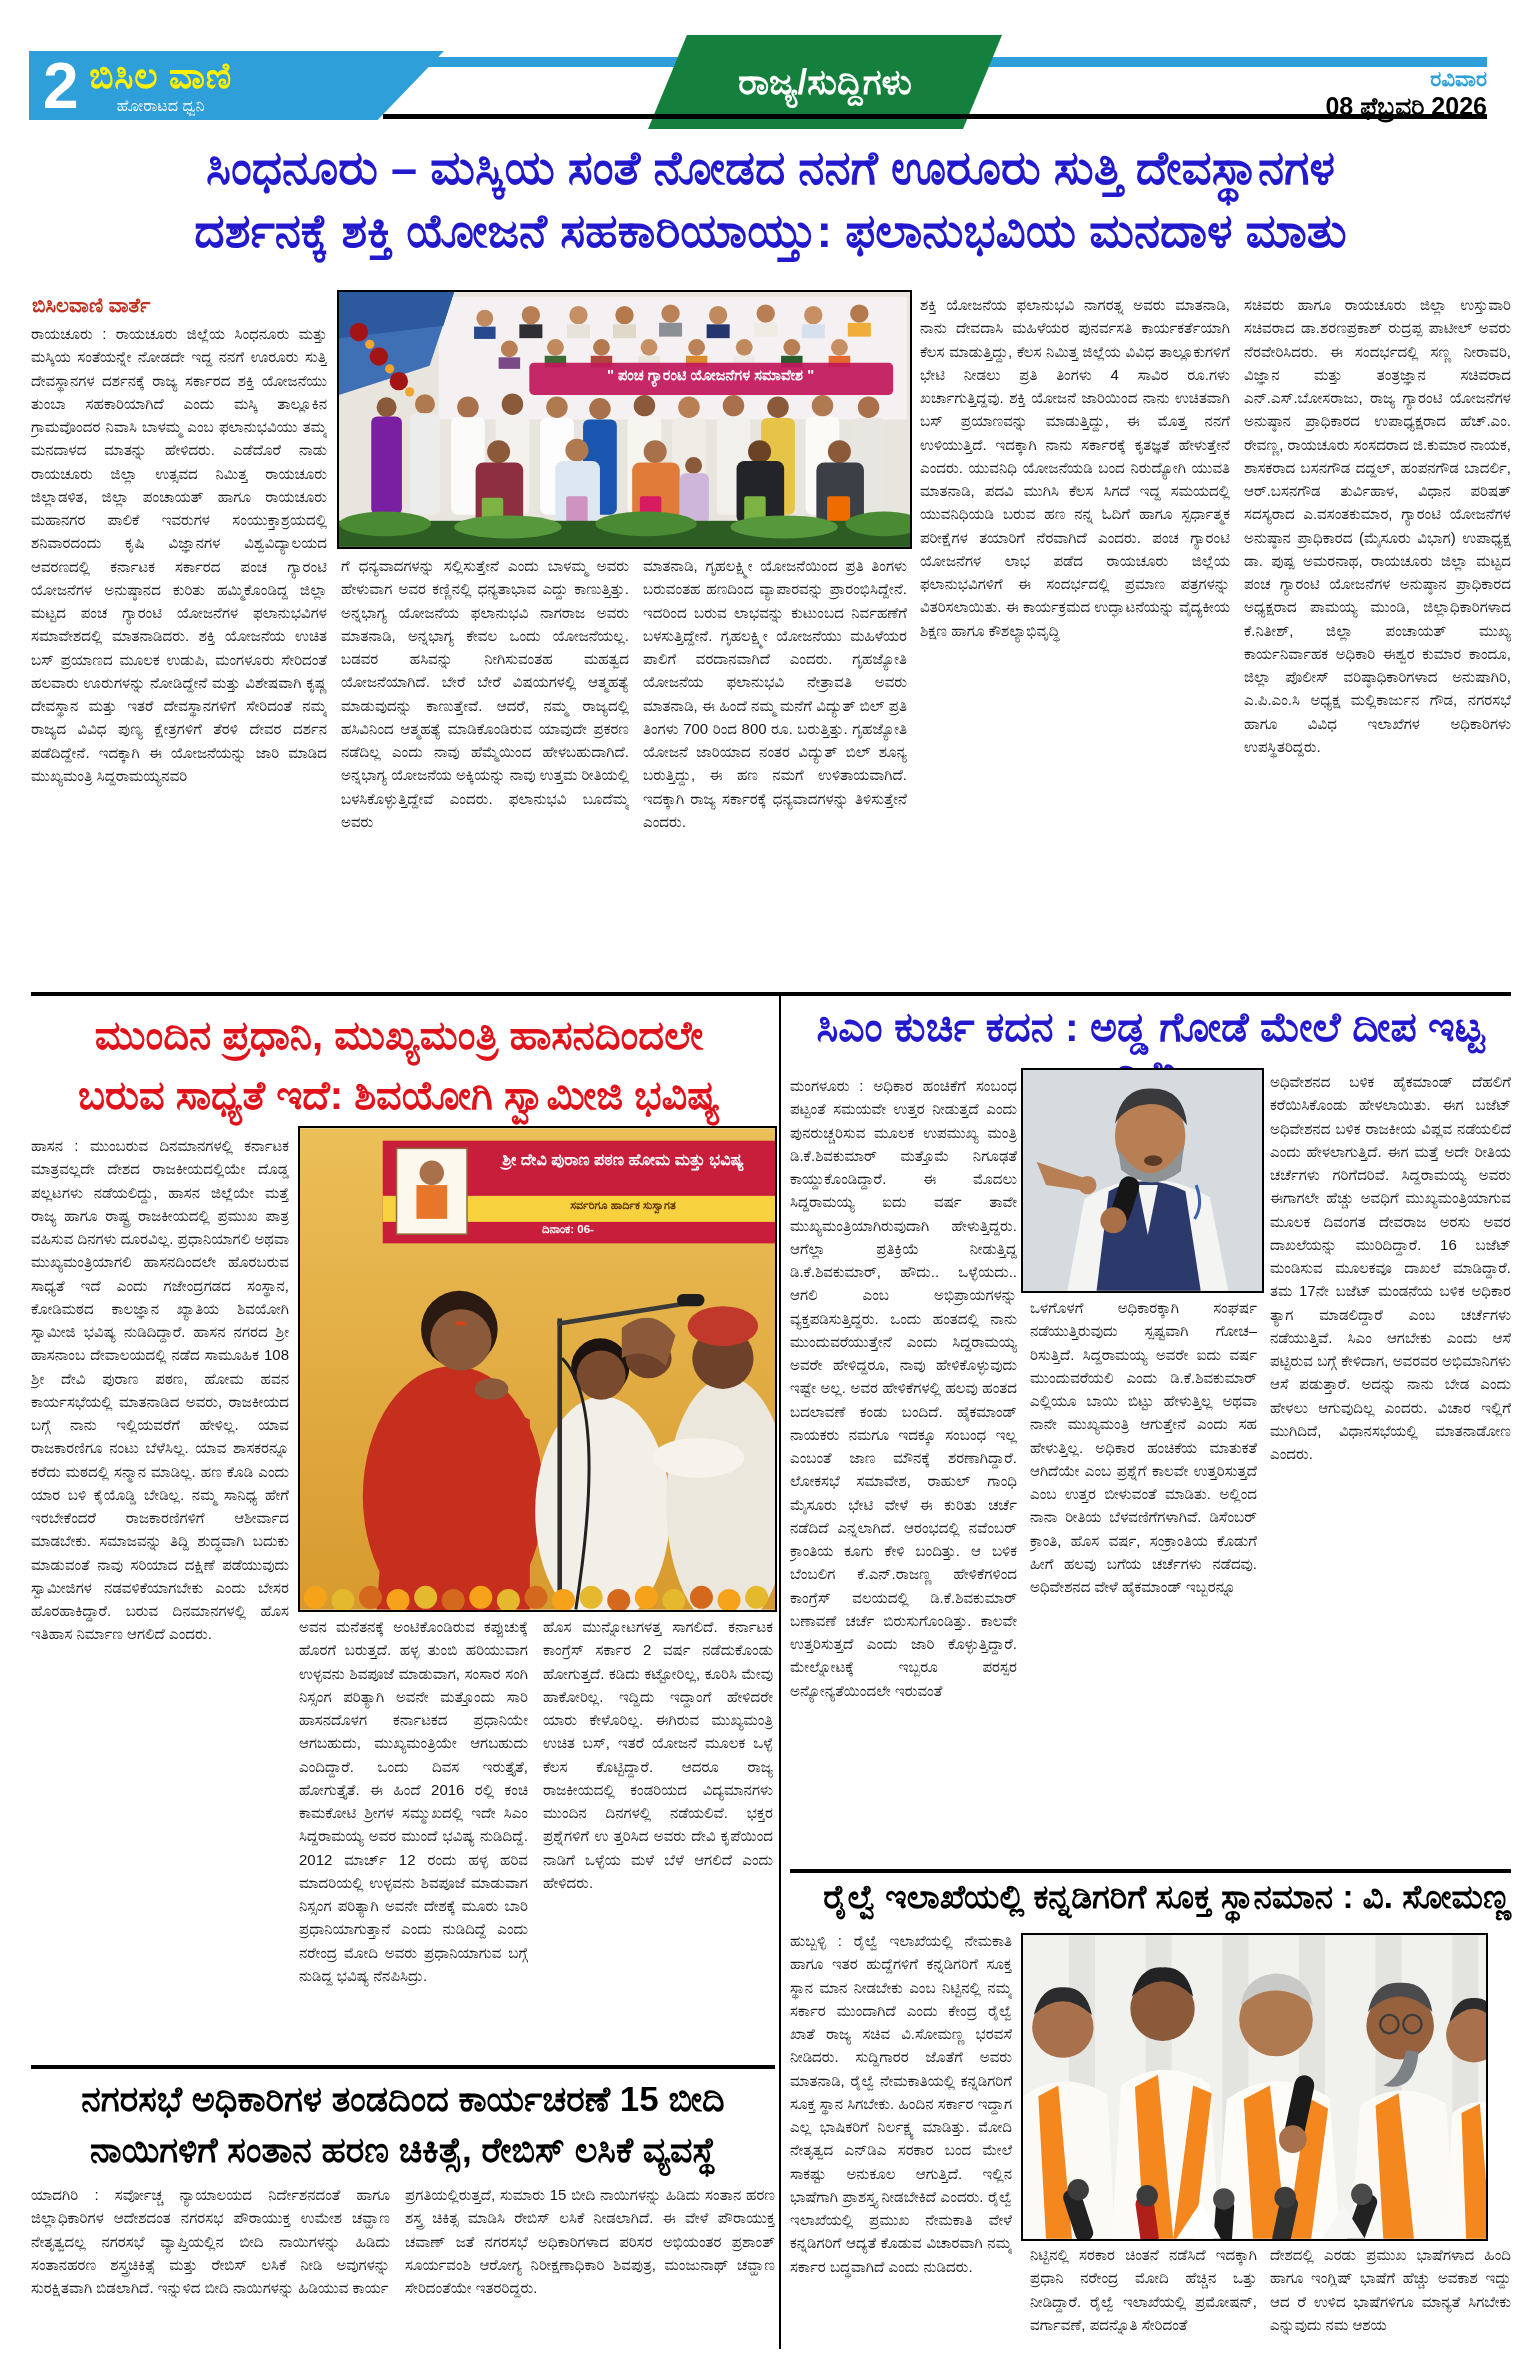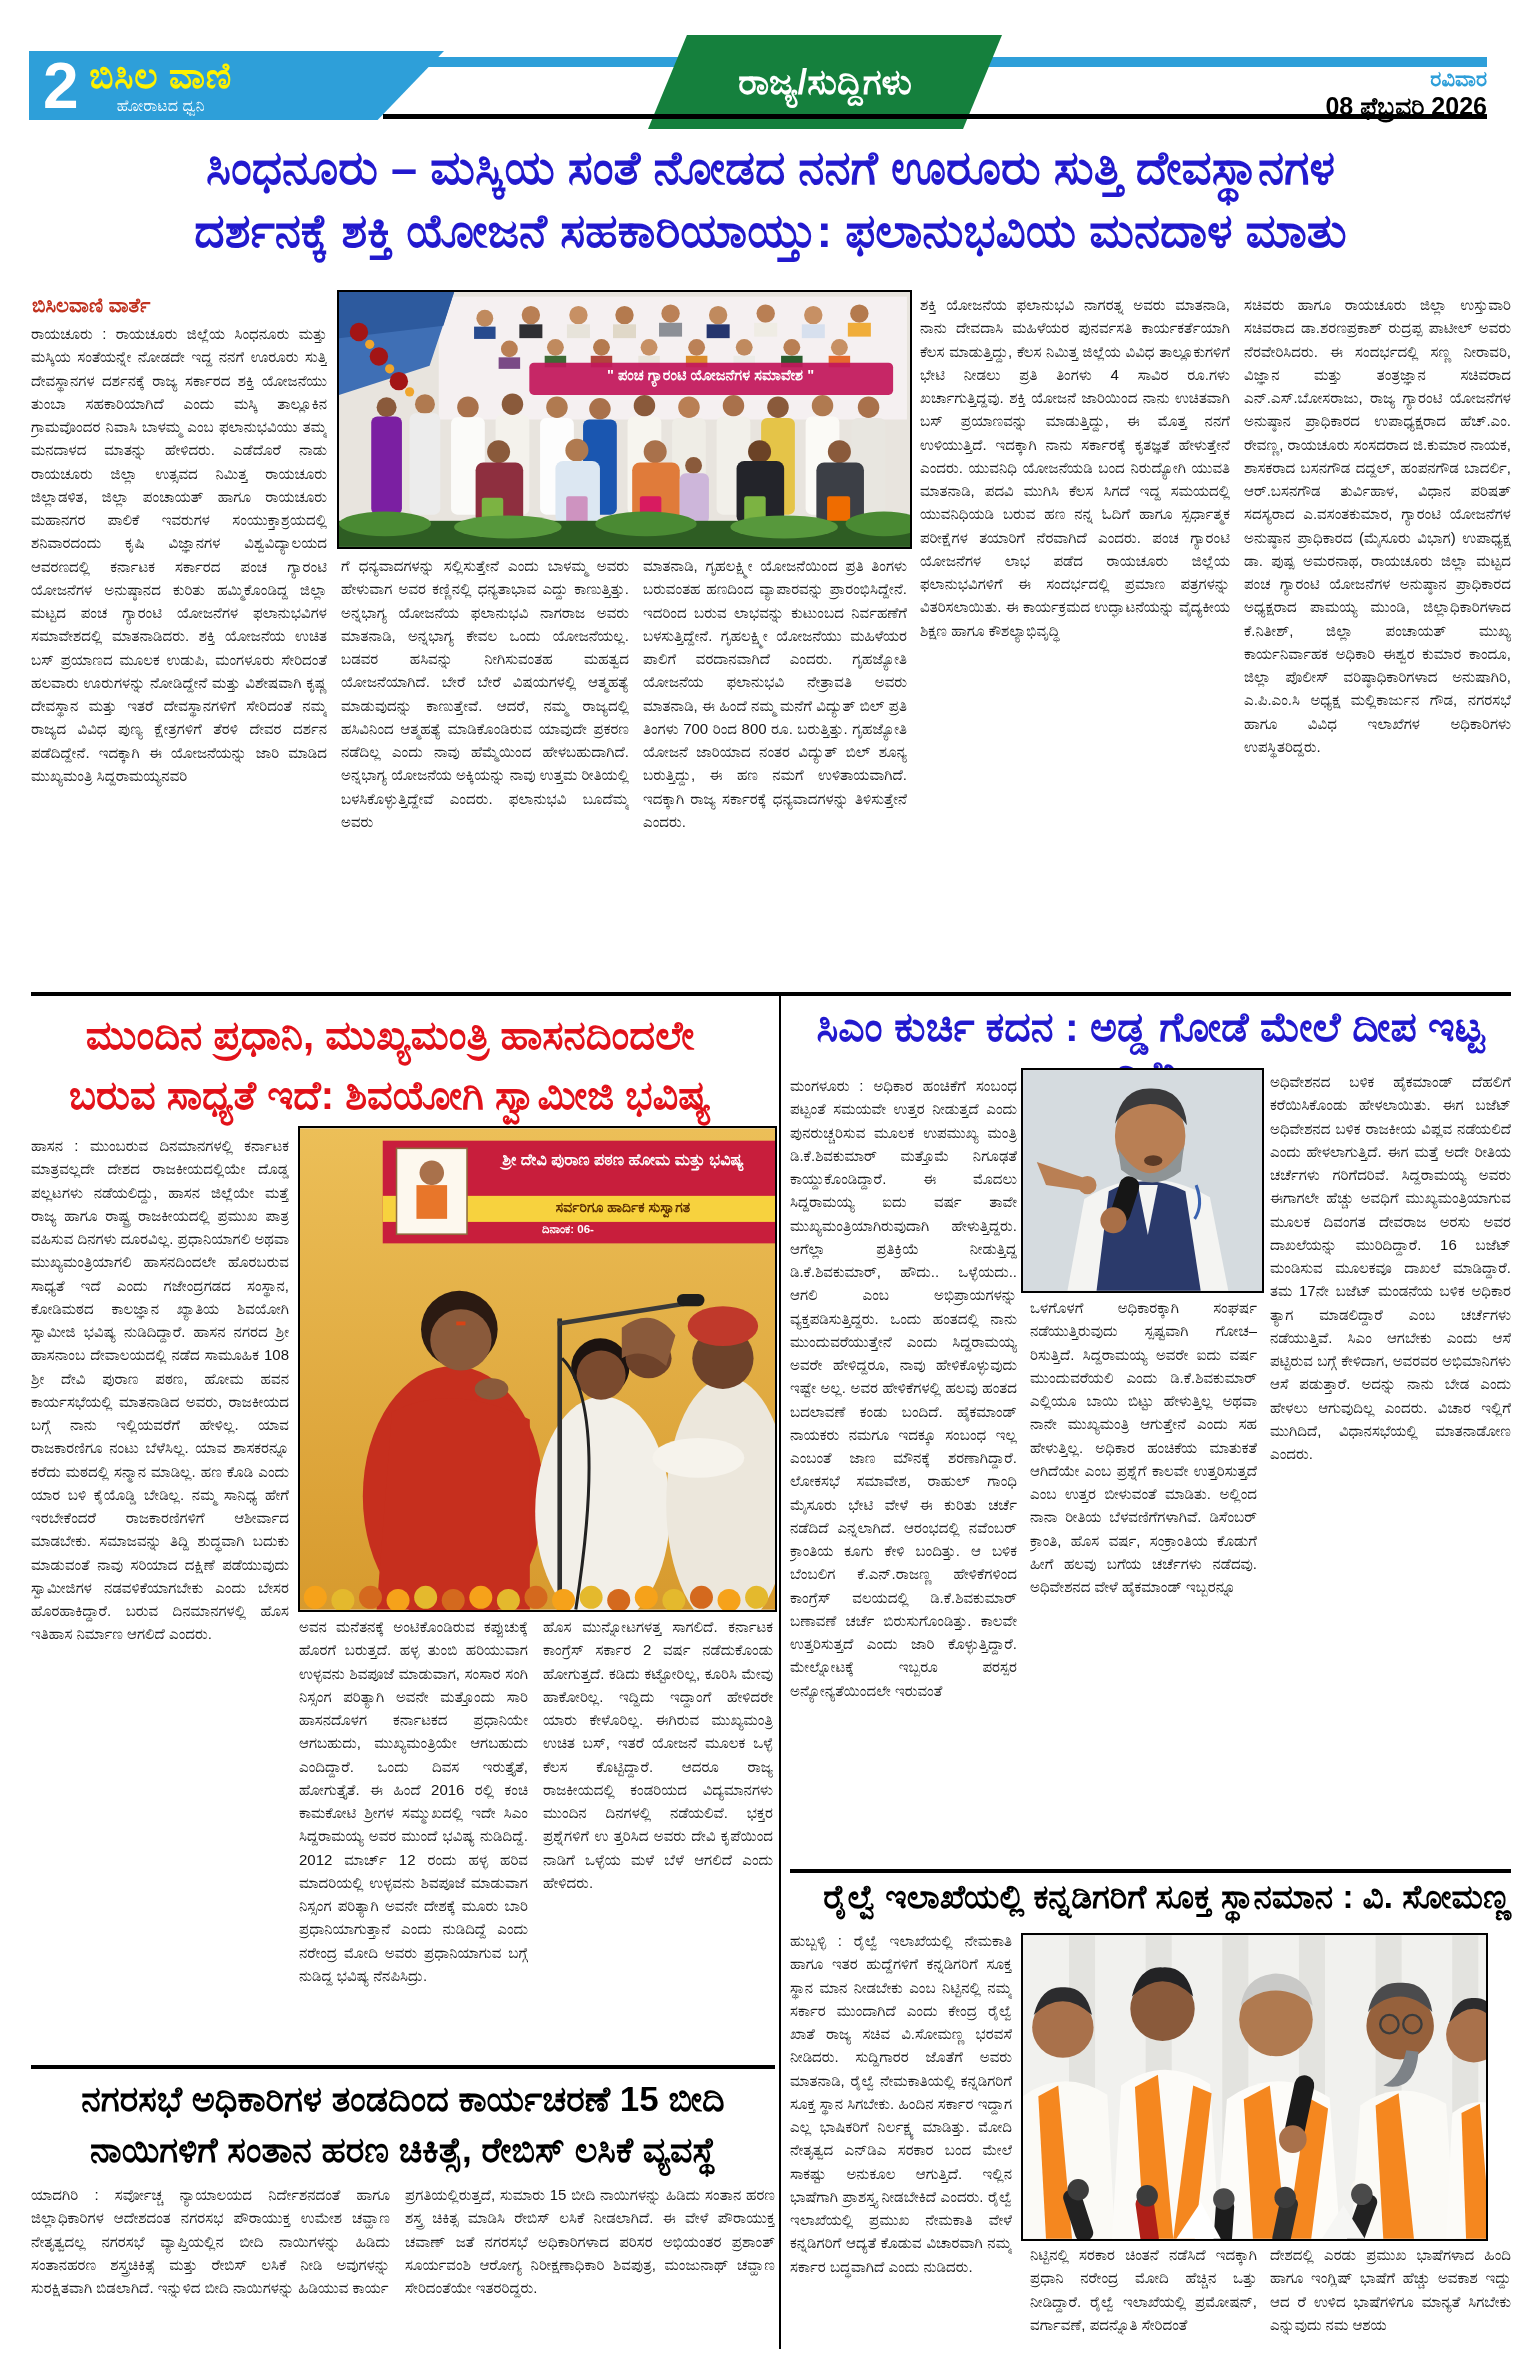--- a/index.html
+++ b/index.html
@@ -182,21 +182,21 @@
 
   <div class="abs body-col" style="left:31px;top:322px;width:296px;height:664px;">ರಾಯಚೂರು : ರಾಯಚೂರು ಜಿಲ್ಲೆಯ ಸಿಂಧನೂರು ಮತ್ತು ಮಸ್ಕಿಯ ಸಂತೆಯನ್ನೇ ನೋಡದೇ ಇದ್ದ ನನಗೆ ಊರೂರು ಸುತ್ತಿ ದೇವಸ್ಥಾನಗಳ ದರ್ಶನಕ್ಕೆ ರಾಜ್ಯ ಸರ್ಕಾರದ ಶಕ್ತಿ ಯೋಜನೆಯು ತುಂಬಾ ಸಹಕಾರಿಯಾಗಿದೆ ಎಂದು ಮಸ್ಕಿ ತಾಲ್ಲೂಕಿನ ಗ್ರಾಮವೊಂದರ ನಿವಾಸಿ ಬಾಳಮ್ಮ ಎಂಬ ಫಲಾನುಭವಿಯು ತಮ್ಮ ಮನದಾಳದ ಮಾತನ್ನು ಹೇಳಿದರು.  ಎಡೆದೊರೆ ನಾಡು ರಾಯಚೂರು ಜಿಲ್ಲಾ ಉತ್ಸವದ ನಿಮಿತ್ತ ರಾಯಚೂರು ಜಿಲ್ಲಾಡಳಿತ, ಜಿಲ್ಲಾ ಪಂಚಾಯತ್ ಹಾಗೂ ರಾಯಚೂರು ಮಹಾನಗರ ಪಾಲಿಕೆ ಇವರುಗಳ ಸಂಯುಕ್ತಾಶ್ರಯದಲ್ಲಿ ಶನಿವಾರದಂದು ಕೃಷಿ ವಿಜ್ಞಾನಗಳ ವಿಶ್ವವಿದ್ಯಾಲಯದ ಆವರಣದಲ್ಲಿ ಕರ್ನಾಟಕ ಸರ್ಕಾರದ ಪಂಚ ಗ್ಯಾರಂಟಿ ಯೋಜನೆಗಳ ಅನುಷ್ಠಾನದ ಕುರಿತು ಹಮ್ಮಿಕೊಂಡಿದ್ದ ಜಿಲ್ಲಾ ಮಟ್ಟದ ಪಂಚ ಗ್ಯಾರಂಟಿ ಯೋಜನೆಗಳ ಫಲಾನುಭವಿಗಳ ಸಮಾವೇಶದಲ್ಲಿ ಮಾತನಾಡಿದರು.  ಶಕ್ತಿ ಯೋಜನೆಯ ಉಚಿತ ಬಸ್ ಪ್ರಯಾಣದ ಮೂಲಕ ಉಡುಪಿ, ಮಂಗಳೂರು ಸೇರಿದಂತೆ ಹಲವಾರು ಊರುಗಳನ್ನು ನೋಡಿದ್ದೇನೆ ಮತ್ತು ವಿಶೇಷವಾಗಿ ಕೃಷ್ಣ ದೇವಸ್ಥಾನ ಮತ್ತು ಇತರೆ ದೇವಸ್ಥಾನಗಳಿಗೆ ಸೇರಿದಂತೆ ನಮ್ಮ ರಾಜ್ಯದ ವಿವಿಧ ಪುಣ್ಯ ಕ್ಷೇತ್ರಗಳಿಗೆ ತೆರಳಿ ದೇವರ ದರ್ಶನ ಪಡೆದಿದ್ದೇನೆ. ಇದಕ್ಕಾಗಿ ಈ ಯೋಜನೆಯನ್ನು ಜಾರಿ ಮಾಡಿದ ಮುಖ್ಯಮಂತ್ರಿ ಸಿದ್ದರಾಮಯ್ಯನವರಿ</div>
   <div class="abs body-col" style="left:341px;top:554px;width:288px;height:433px;">ಗೆ ಧನ್ಯವಾದಗಳನ್ನು ಸಲ್ಲಿಸುತ್ತೇನೆ ಎಂದು ಬಾಳಮ್ಮ ಅವರು ಹೇಳುವಾಗ ಅವರ ಕಣ್ಣಿನಲ್ಲಿ ಧನ್ಯತಾಭಾವ ಎದ್ದು ಕಾಣುತ್ತಿತ್ತು.  ಅನ್ನಭಾಗ್ಯ ಯೋಜನೆಯ ಫಲಾನುಭವಿ ನಾಗರಾಜ ಅವರು ಮಾತನಾಡಿ, ಅನ್ನಭಾಗ್ಯ ಕೇವಲ ಒಂದು ಯೋಜನೆಯಲ್ಲ. ಬಡವರ ಹಸಿವನ್ನು ನೀಗಿಸುವಂತಹ ಮಹತ್ವದ ಯೋಜನೆಯಾಗಿದೆ. ಬೇರೆ ಬೇರೆ ವಿಷಯಗಳಲ್ಲಿ ಆತ್ಮಹತ್ಯೆ ಮಾಡುವುದನ್ನು ಕಾಣುತ್ತೇವೆ. ಆದರೆ, ನಮ್ಮ ರಾಜ್ಯದಲ್ಲಿ ಹಸಿವಿನಿಂದ ಆತ್ಮಹತ್ಯೆ ಮಾಡಿಕೊಂಡಿರುವ ಯಾವುದೇ ಪ್ರಕರಣ ನಡೆದಿಲ್ಲ ಎಂದು ನಾವು ಹೆಮ್ಮೆಯಿಂದ ಹೇಳಬಹುದಾಗಿದೆ. ಅನ್ನಭಾಗ್ಯ ಯೋಜನೆಯ ಅಕ್ಕಿಯನ್ನು ನಾವು ಉತ್ತಮ ರೀತಿಯಲ್ಲಿ ಬಳಸಿಕೊಳ್ಳುತ್ತಿದ್ದೇವೆ ಎಂದರು.  ಫಲಾನುಭವಿ ಬೂದೆಮ್ಮ ಅವರು</div>
   <div class="abs body-col" style="left:643px;top:554px;width:264px;height:433px;">ಮಾತನಾಡಿ, ಗೃಹಲಕ್ಷ್ಮೀ ಯೋಜನೆಯಿಂದ ಪ್ರತಿ ತಿಂಗಳು ಬರುವಂತಹ ಹಣದಿಂದ ವ್ಯಾಪಾರವನ್ನು ಪ್ರಾರಂಭಿಸಿದ್ದೇನೆ. ಇದರಿಂದ ಬರುವ ಲಾಭವನ್ನು ಕುಟುಂಬದ ನಿರ್ವಹಣೆಗೆ ಬಳಸುತ್ತಿದ್ದೇನೆ. ಗೃಹಲಕ್ಷ್ಮೀ ಯೋಜನೆಯು ಮಹಿಳೆಯರ ಪಾಲಿಗೆ ವರದಾನವಾಗಿದೆ ಎಂದರು. ಗೃಹಜ್ಯೋತಿ ಯೋಜನೆಯ ಫಲಾನುಭವಿ ನೇತ್ರಾವತಿ ಅವರು ಮಾತನಾಡಿ, ಈ ಹಿಂದೆ ನಮ್ಮ ಮನೆಗೆ ವಿದ್ಯುತ್ ಬಿಲ್ ಪ್ರತಿ ತಿಂಗಳು 700 ರಿಂದ 800 ರೂ. ಬರುತ್ತಿತ್ತು. ಗೃಹಜ್ಯೋತಿ ಯೋಜನೆ ಜಾರಿಯಾದ ನಂತರ ವಿದ್ಯುತ್ ಬಿಲ್ ಶೂನ್ಯ ಬರುತ್ತಿದ್ದು, ಈ ಹಣ ನಮಗೆ ಉಳಿತಾಯವಾಗಿದೆ. ಇದಕ್ಕಾಗಿ ರಾಜ್ಯ ಸರ್ಕಾರಕ್ಕೆ ಧನ್ಯವಾದಗಳನ್ನು ತಿಳಿಸುತ್ತೇನೆ ಎಂದರು.</div>
   <div class="abs body-col" style="left:920px;top:293px;width:310px;height:693px;">ಶಕ್ತಿ ಯೋಜನೆಯ ಫಲಾನುಭವಿ ನಾಗರತ್ನ ಅವರು ಮಾತನಾಡಿ, ನಾನು ದೇವದಾಸಿ ಮಹಿಳೆಯರ ಪುನರ್ವಸತಿ ಕಾರ್ಯಕರ್ತೆಯಾಗಿ ಕೆಲಸ ಮಾಡುತ್ತಿದ್ದು, ಕೆಲಸ ನಿಮಿತ್ತ ಜಿಲ್ಲೆಯ ವಿವಿಧ ತಾಲ್ಲೂಕುಗಳಿಗೆ ಭೇಟಿ ನೀಡಲು ಪ್ರತಿ ತಿಂಗಳು 4 ಸಾವಿರ ರೂ.ಗಳು ಖರ್ಚಾಗುತ್ತಿದ್ದವು. ಶಕ್ತಿ ಯೋಜನೆ ಜಾರಿಯಿಂದ ನಾನು ಉಚಿತವಾಗಿ ಬಸ್ ಪ್ರಯಾಣವನ್ನು ಮಾಡುತ್ತಿದ್ದು, ಈ ಮೊತ್ತ ನನಗೆ ಉಳಿಯುತ್ತಿದೆ. ಇದಕ್ಕಾಗಿ ನಾನು ಸರ್ಕಾರಕ್ಕೆ ಕೃತಜ್ಞತೆ ಹೇಳುತ್ತೇನೆ ಎಂದರು.  ಯುವನಿಧಿ ಯೋಜನೆಯಡಿ ಬಂದ ನಿರುದ್ಯೋಗಿ ಯುವತಿ ಮಾತನಾಡಿ, ಪದವಿ ಮುಗಿಸಿ ಕೆಲಸ ಸಿಗದೆ ಇದ್ದ ಸಮಯದಲ್ಲಿ ಯುವನಿಧಿಯಡಿ ಬರುವ ಹಣ ನನ್ನ ಓದಿಗೆ ಹಾಗೂ ಸ್ಪರ್ಧಾತ್ಮಕ ಪರೀಕ್ಷೆಗಳ ತಯಾರಿಗೆ ನೆರವಾಗಿದೆ ಎಂದರು.  ಪಂಚ ಗ್ಯಾರಂಟಿ ಯೋಜನೆಗಳ ಲಾಭ ಪಡೆದ ರಾಯಚೂರು ಜಿಲ್ಲೆಯ ಫಲಾನುಭವಿಗಳಿಗೆ ಈ ಸಂದರ್ಭದಲ್ಲಿ ಪ್ರಮಾಣ ಪತ್ರಗಳನ್ನು ವಿತರಿಸಲಾಯಿತು.  ಈ ಕಾರ್ಯಕ್ರಮದ ಉದ್ಘಾಟನೆಯನ್ನು ವೈದ್ಯಕೀಯ ಶಿಕ್ಷಣ ಹಾಗೂ ಕೌಶಲ್ಯಾಭಿವೃದ್ಧಿ</div>
   <div class="abs body-col" style="left:1244px;top:293px;width:267px;height:693px;">ಸಚಿವರು ಹಾಗೂ ರಾಯಚೂರು ಜಿಲ್ಲಾ ಉಸ್ತುವಾರಿ ಸಚಿವರಾದ ಡಾ.ಶರಣಪ್ರಕಾಶ್ ರುದ್ರಪ್ಪ ಪಾಟೀಲ್ ಅವರು ನೆರವೇರಿಸಿದರು.  ಈ ಸಂದರ್ಭದಲ್ಲಿ ಸಣ್ಣ ನೀರಾವರಿ, ವಿಜ್ಞಾನ ಮತ್ತು ತಂತ್ರಜ್ಞಾನ ಸಚಿವರಾದ ಎನ್.ಎಸ್.ಬೋಸರಾಜು, ರಾಜ್ಯ ಗ್ಯಾರಂಟಿ ಯೋಜನೆಗಳ ಅನುಷ್ಠಾನ ಪ್ರಾಧಿಕಾರದ ಉಪಾಧ್ಯಕ್ಷರಾದ ಹೆಚ್.ಎಂ. ರೇವಣ್ಣ, ರಾಯಚೂರು ಸಂಸದರಾದ ಜಿ.ಕುಮಾರ ನಾಯಕ, ಶಾಸಕರಾದ ಬಸನಗೌಡ ದದ್ದಲ್, ಹಂಪನಗೌಡ ಬಾದರ್ಲಿ, ಆರ್.ಬಸನಗೌಡ ತುರ್ವಿಹಾಳ, ವಿಧಾನ ಪರಿಷತ್ ಸದಸ್ಯರಾದ ಎ.ವಸಂತಕುಮಾರ, ಗ್ಯಾರಂಟಿ ಯೋಜನೆಗಳ ಅನುಷ್ಠಾನ ಪ್ರಾಧಿಕಾರದ (ಮೈಸೂರು ವಿಭಾಗ) ಉಪಾಧ್ಯಕ್ಷ ಡಾ. ಪುಷ್ಪ ಅಮರನಾಥ, ರಾಯಚೂರು ಜಿಲ್ಲಾ ಮಟ್ಟದ ಪಂಚ ಗ್ಯಾರಂಟಿ ಯೋಜನೆಗಳ ಅನುಷ್ಠಾನ ಪ್ರಾಧಿಕಾರದ ಅಧ್ಯಕ್ಷರಾದ ಪಾಮಯ್ಯ ಮುಂಡಿ, ಜಿಲ್ಲಾಧಿಕಾರಿಗಳಾದ ಕೆ.ನಿತೀಶ್, ಜಿಲ್ಲಾ ಪಂಚಾಯತ್ ಮುಖ್ಯ ಕಾರ್ಯನಿರ್ವಾಹಕ ಅಧಿಕಾರಿ ಈಶ್ವರ ಕುಮಾರ ಕಾಂದೂ, ಜಿಲ್ಲಾ ಪೊಲೀಸ್ ವರಿಷ್ಠಾಧಿಕಾರಿಗಳಾದ ಅನುಷಾಗಿರಿ, ಎ.ಪಿ.ಎಂ.ಸಿ ಅಧ್ಯಕ್ಷ ಮಲ್ಲಿಕಾರ್ಜುನ ಗೌಡ, ನಗರಸಭೆ ಹಾಗೂ ವಿವಿಧ ಇಲಾಖೆಗಳ ಅಧಿಕಾರಿಗಳು ಉಪಸ್ಥಿತರಿದ್ದರು.</div>
 
   <div class="abs rule-h" style="left:31px;top:992px;width:1480px;"></div>
   <div class="abs rule-v" style="left:779px;top:992px;height:1357px;"></div>
 
-  <div class="abs red-headline" style="left:18px;top:1005px;width:744px;">
+  <div class="abs red-headline" style="left:27px;top:1005px;width:744px;">
     <div>ಮುಂದಿನ ಪ್ರಧಾನಿ, ಮುಖ್ಯಮಂತ್ರಿ ಹಾಸನದಿಂದಲೇ</div>
     <div>ಬರುವ ಸಾಧ್ಯತೆ ಇದೆ: ಶಿವಯೋಗಿ ಸ್ವಾಮೀಜಿ ಭವಿಷ್ಯ</div>
   </div>
 
   <div class="abs photo" style="left:298px;top:1126px;width:475px;height:482px;">
     <svg width="475" height="482" viewBox="0 0 620 628">
       <defs>
         <linearGradient id="warm" x1="0" y1="0" x2="0" y2="1">
           <stop offset="0" stop-color="#ecbf58"></stop>
             <stop offset="1" stop-color="#d79a2e"></stop>
@@ -247,21 +247,21 @@
         <circle cx="380" cy="612" r="15" fill="#e4b92d"></circle>
           <circle cx="416" cy="616" r="15" fill="#d4691e"></circle>
         <circle cx="452" cy="612" r="15" fill="#f6a21a"></circle>
           <circle cx="488" cy="616" r="15" fill="#e4b92d"></circle>
         <circle cx="524" cy="612" r="15" fill="#d4691e"></circle>
           <circle cx="560" cy="616" r="15" fill="#f6a21a"></circle>
         <circle cx="596" cy="612" r="15" fill="#e4b92d"></circle>
       </g>
     </svg>
     <div class="photo-overlay" style="left:176px;top:23px;width:294px;font-size:16px;">ಶ್ರೀ ದೇವಿ ಪುರಾಣ ಪಠಣ ಹೋಮ ಮತ್ತು ಭವಿಷ್ಯ</div>
-    <div class="photo-overlay" style="left:176px;top:71px;width:294px;font-size:14px;color:#5a2d00;">ಸರ್ವರಿಗೂ ಹಾರ್ದಿಕ ಸುಸ್ವಾಗತ</div>
+    <div class="photo-overlay" style="left:176px;top:71px;width:294px;font-size:11px;color:#5a2d00;">ಸರ್ವರಿಗೂ ಹಾರ್ದಿಕ ಸುಸ್ವಾಗತ</div>
     <div class="photo-overlay" style="left:176px;top:95px;width:184px;font-size:11.5px;">ದಿನಾಂಕ: 06-</div>
   </div>
 
   <div class="abs body-col" style="left:31px;top:1134px;width:258px;height:902px;">ಹಾಸನ : ಮುಂಬರುವ ದಿನಮಾನಗಳಲ್ಲಿ ಕರ್ನಾಟಕ ಮಾತ್ರವಲ್ಲದೇ ದೇಶದ ರಾಜಕೀಯದಲ್ಲಿಯೇ ದೊಡ್ಡ ಪಲ್ಲಟಗಳು ನಡೆಯಲಿದ್ದು, ಹಾಸನ ಜಿಲ್ಲೆಯೇ ಮತ್ತೆ ರಾಜ್ಯ ಹಾಗೂ ರಾಷ್ಟ್ರ ರಾಜಕೀಯದಲ್ಲಿ ಪ್ರಮುಖ ಪಾತ್ರ ವಹಿಸುವ ದಿನಗಳು ದೂರವಿಲ್ಲ. ಪ್ರಧಾನಿಯಾಗಲಿ ಅಥವಾ ಮುಖ್ಯಮಂತ್ರಿಯಾಗಲಿ ಹಾಸನದಿಂದಲೇ ಹೊರಬರುವ ಸಾಧ್ಯತೆ ಇದೆ ಎಂದು ಗಜೇಂದ್ರಗಡದ ಸಂಸ್ಥಾನ, ಕೋಡಿಮಠದ ಕಾಲಜ್ಞಾನ ಖ್ಯಾತಿಯ ಶಿವಯೋಗಿ ಸ್ವಾಮೀಜಿ ಭವಿಷ್ಯ ನುಡಿದಿದ್ದಾರೆ.  ಹಾಸನ ನಗರದ ಶ್ರೀ ಹಾಸನಾಂಬ ದೇವಾಲಯದಲ್ಲಿ ನಡೆದ ಸಾಮೂಹಿಕ 108 ಶ್ರೀ ದೇವಿ ಪುರಾಣ ಪಠಣ, ಹೋಮ ಹವನ ಕಾರ್ಯಸಭೆಯಲ್ಲಿ ಮಾತನಾಡಿದ ಅವರು, ರಾಜಕೀಯದ ಬಗ್ಗೆ ನಾನು ಇಲ್ಲಿಯವರೆಗೆ ಹೇಳಿಲ್ಲ. ಯಾವ ರಾಜಕಾರಣಿಗೂ ನಂಟು ಬೆಳೆಸಿಲ್ಲ. ಯಾವ ಶಾಸಕರನ್ನೂ ಕರೆದು ಮಠದಲ್ಲಿ ಸನ್ಮಾನ ಮಾಡಿಲ್ಲ. ಹಣ ಕೊಡಿ ಎಂದು ಯಾರ ಬಳಿ ಕೈಯೊಡ್ಡಿ ಬೇಡಿಲ್ಲ. ನಮ್ಮ ಸಾನಿಧ್ಯ ಹೇಗೆ ಇರಬೇಕೆಂದರೆ ರಾಜಕಾರಣಿಗಳಿಗೆ ಆಶೀರ್ವಾದ ಮಾಡಬೇಕು. ಸಮಾಜವನ್ನು ತಿದ್ದಿ ಶುದ್ಧವಾಗಿ ಬದುಕು ಮಾಡುವಂತೆ ನಾವು ಸರಿಯಾದ ದಕ್ಷಿಣೆ ಪಡೆಯುವುದು ಸ್ವಾಮೀಜಿಗಳ ನಡವಳಿಕೆಯಾಗಬೇಕು ಎಂದು ಬೇಸರ ಹೊರಹಾಕಿದ್ದಾರೆ.  ಬರುವ ದಿನಮಾನಗಳಲ್ಲಿ ಹೊಸ ಇತಿಹಾಸ ನಿರ್ಮಾಣ ಆಗಲಿದೆ ಎಂದರು.</div>
   <div class="abs body-col" style="left:299px;top:1615px;width:229px;height:420px;">ಅವನ ಮನೆತನಕ್ಕೆ ಅಂಟಿಕೊಂಡಿರುವ ಕಪ್ಪುಚುಕ್ಕೆ ಹೊರಗೆ ಬರುತ್ತದೆ. ಹಳ್ಳ ತುಂಬಿ ಹರಿಯುವಾಗ ಉಳ್ಳವನು ಶಿವಪೂಜೆ ಮಾಡುವಾಗ, ಸಂಸಾರ ಸಂಗಿ ನಿಸ್ಸಂಗ ಪರಿತ್ಯಾಗಿ ಅವನೇ ಮತ್ತೊಂದು ಸಾರಿ ಹಾಸನದೊಳಗ ಕರ್ನಾಟಕದ ಪ್ರಧಾನಿಯೇ ಆಗಬಹುದು, ಮುಖ್ಯಮಂತ್ರಿಯೇ ಆಗಬಹುದು ಎಂದಿದ್ದಾರೆ.  ಒಂದು ದಿವಸ ಇರುತ್ತೈತೆ, ಹೋಗುತ್ತೈತೆ. ಈ ಹಿಂದೆ 2016 ರಲ್ಲಿ ಕಂಚಿ ಕಾಮಕೋಟಿ ಶ್ರೀಗಳ ಸಮ್ಮುಖದಲ್ಲಿ ಇದೇ ಸಿಎಂ ಸಿದ್ದರಾಮಯ್ಯ ಅವರ ಮುಂದೆ ಭವಿಷ್ಯ ನುಡಿದಿದ್ದೆ. 2012 ಮಾರ್ಚ್ 12 ರಂದು ಹಳ್ಳ ಹರಿವ ಮಾದರಿಯಲ್ಲಿ ಉಳ್ಳವನು ಶಿವಪೂಜೆ ಮಾಡುವಾಗ ನಿಸ್ಸಂಗ ಪರಿತ್ಯಾಗಿ ಅವನೇ ದೇಶಕ್ಕೆ ಮೂರು ಬಾರಿ ಪ್ರಧಾನಿಯಾಗುತ್ತಾನೆ ಎಂದು ನುಡಿದಿದ್ದೆ ಎಂದು ನರೇಂದ್ರ ಮೋದಿ ಅವರು ಪ್ರಧಾನಿಯಾಗುವ ಬಗ್ಗೆ ನುಡಿದ್ದ ಭವಿಷ್ಯ ನೆನಪಿಸಿದ್ರು.</div>
   <div class="abs body-col" style="left:543px;top:1615px;width:230px;height:420px;">ಹೊಸ ಮುನ್ನೋಟಗಳತ್ತ ಸಾಗಲಿದೆ. ಕರ್ನಾಟಕ ಕಾಂಗ್ರೆಸ್ ಸರ್ಕಾರ 2 ವರ್ಷ ನಡೆದುಕೊಂಡು ಹೋಗುತ್ತದೆ. ಕಡಿದು ಕಟ್ಟೋರಿಲ್ಲ, ಕೂರಿಸಿ ಮೇವು ಹಾಕೋರಿಲ್ಲ. ಇದ್ದಿದು ಇದ್ದಾಂಗೆ ಹೇಳಿದರೇ ಯಾರು ಕೇಳೊರಿಲ್ಲ. ಈಗಿರುವ ಮುಖ್ಯಮಂತ್ರಿ ಉಚಿತ ಬಸ್, ಇತರೆ ಯೋಜನೆ ಮೂಲಕ ಒಳ್ಳೆ ಕೆಲಸ ಕೊಟ್ಟಿದ್ದಾರೆ. ಆದರೂ ರಾಜ್ಯ ರಾಜಕೀಯದಲ್ಲಿ ಕಂಡರಿಯದ ವಿದ್ಯಮಾನಗಳು ಮುಂದಿನ ದಿನಗಳಲ್ಲಿ ನಡೆಯಲಿವೆ. ಭಕ್ತರ ಪ್ರಶ್ನೆಗಳಿಗೆ ಉ ತ್ತರಿಸಿದ ಅವರು ದೇವಿ ಕೃಪೆಯಿಂದ ನಾಡಿಗೆ ಒಳ್ಳೆಯ ಮಳೆ ಬೆಳೆ ಆಗಲಿದೆ ಎಂದು ಹೇಳಿದರು.</div>
 
   <div class="abs blue-headline" style="left:790px;top:1003px;width:721px;">ಸಿಎಂ ಕುರ್ಚಿ ಕದನ : ಅಡ್ಡ ಗೋಡೆ ಮೇಲೆ ದೀಪ ಇಟ್ಟ ಡಿಕೆಶಿ</div>
 
   <div class="abs photo" style="left:1021px;top:1068px;width:239px;height:221px;">

